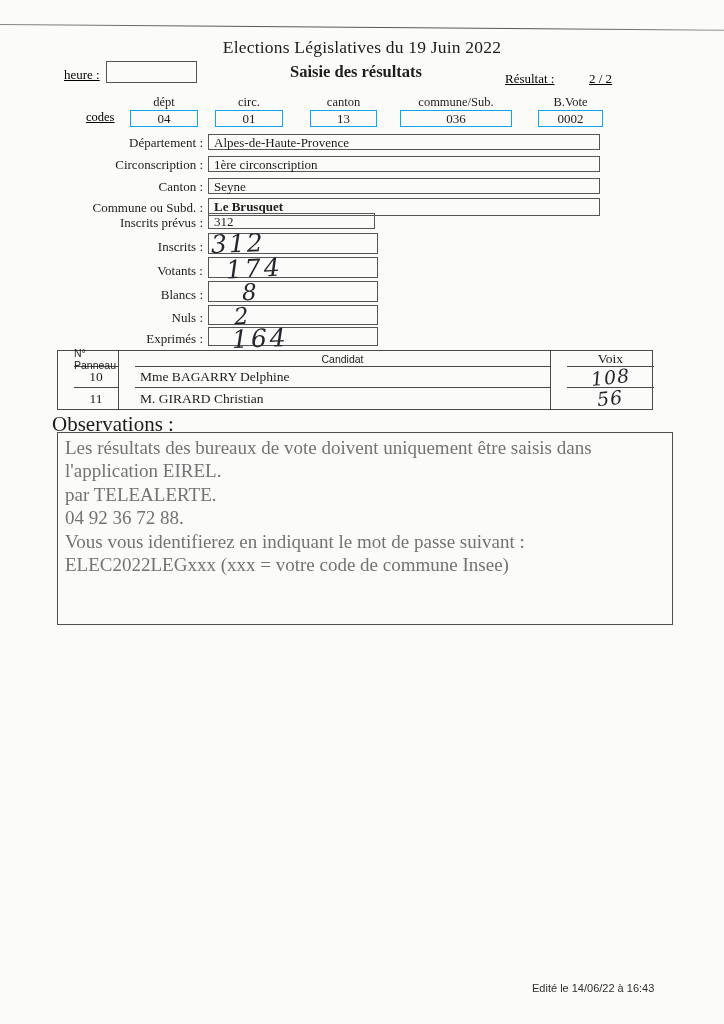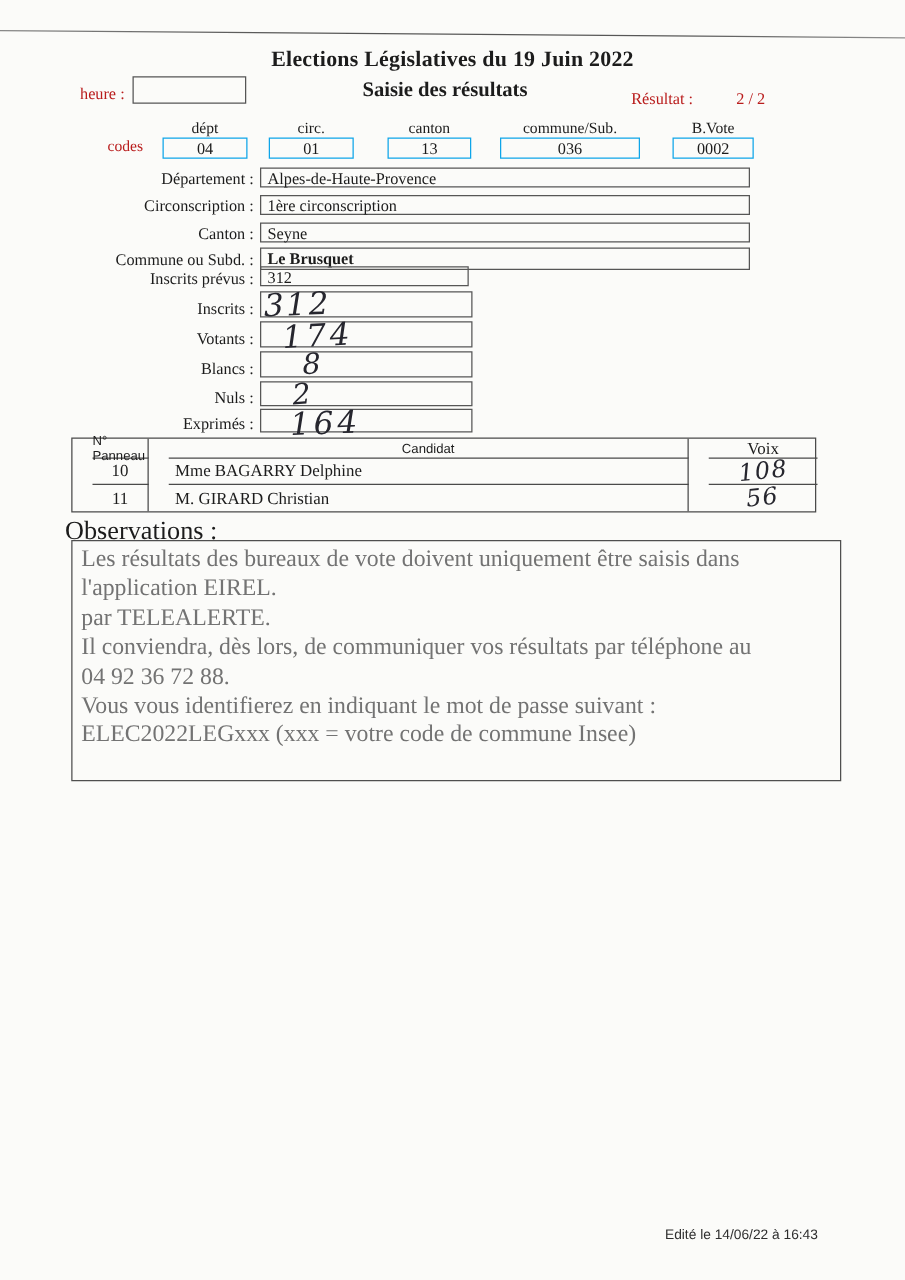--- a/index.html
+++ b/index.html
@@ -13,27 +13,27 @@
     color:#1c1c1c;
   }
   
   .scanline {
     position:absolute; top:24px; left:-4px; width:732px; height:1.4px;
     background:linear-gradient(to right,#6a6a6a,#2e2e2e 30%,#2e2e2e 75%,#777);
     transform:rotate(0.45deg); transform-origin:left top; opacity:.8;
   }
   .title {
     position:absolute; top:37px; left:0; width:724px;
-    text-align:center; font-size:17.5px; font-weight:bold; letter-spacing:.2px;
+    text-align:center; font-size:17.5px; font-weight:normal; letter-spacing:.2px;
   }
   .subtitle {
     position:absolute; top:62px; left:-6px; width:724px;
     text-align:center; font-size:16.5px; font-weight:bold;
   }
-  .lbl { position:absolute; font-size:13px; color:#b91c1c; }
+  .lbl { position:absolute; font-size:13px; color:#000000;text-decoration:underline; }
   .box { position:absolute; border:1px solid #555; background:transparent; }
   .heure-box { left:106px; top:61px; width:91px; height:22px; }
   .res-label { left:505px; top:71px; }
   .res-value { left:589px; top:71px; }
 
   
   .codes-label { left:86px; top:110px; font-size:12.5px; }
   .chead { position:absolute; top:95px; font-size:12.5px; text-align:center; }
   .cbox  { position:absolute; top:110px; height:17px; border:1px solid #0ea5e9;
            font-size:13px; text-align:center; line-height:15px; }
@@ -193,21 +193,20 @@
     <div class="cell-voix">
       <span class="hand h-voix">56</span>
     </div>
   </div>
 
   <div class="obs-label">Observations :</div>
   <div class="obs-box">
     <div>Les résultats des bureaux de vote doivent uniquement être saisis dans</div>
     <div>l'application EIREL.</div>
     <div>par TELEALERTE.</div>
-    <div>Il conviendra, dès lors, de communiquer vos résultats par téléphone au</div>
     <div>04 92 36 72 88.</div>
     <div>Vous vous identifierez en indiquant le mot de passe suivant :</div>
     <div>ELEC2022LEGxxx (xxx = votre code de commune Insee)</div>
   </div>
 
   <div class="footer">Edité le 14/06/22 à 16:43</div>
 
 </div>
 
 </body></html>

